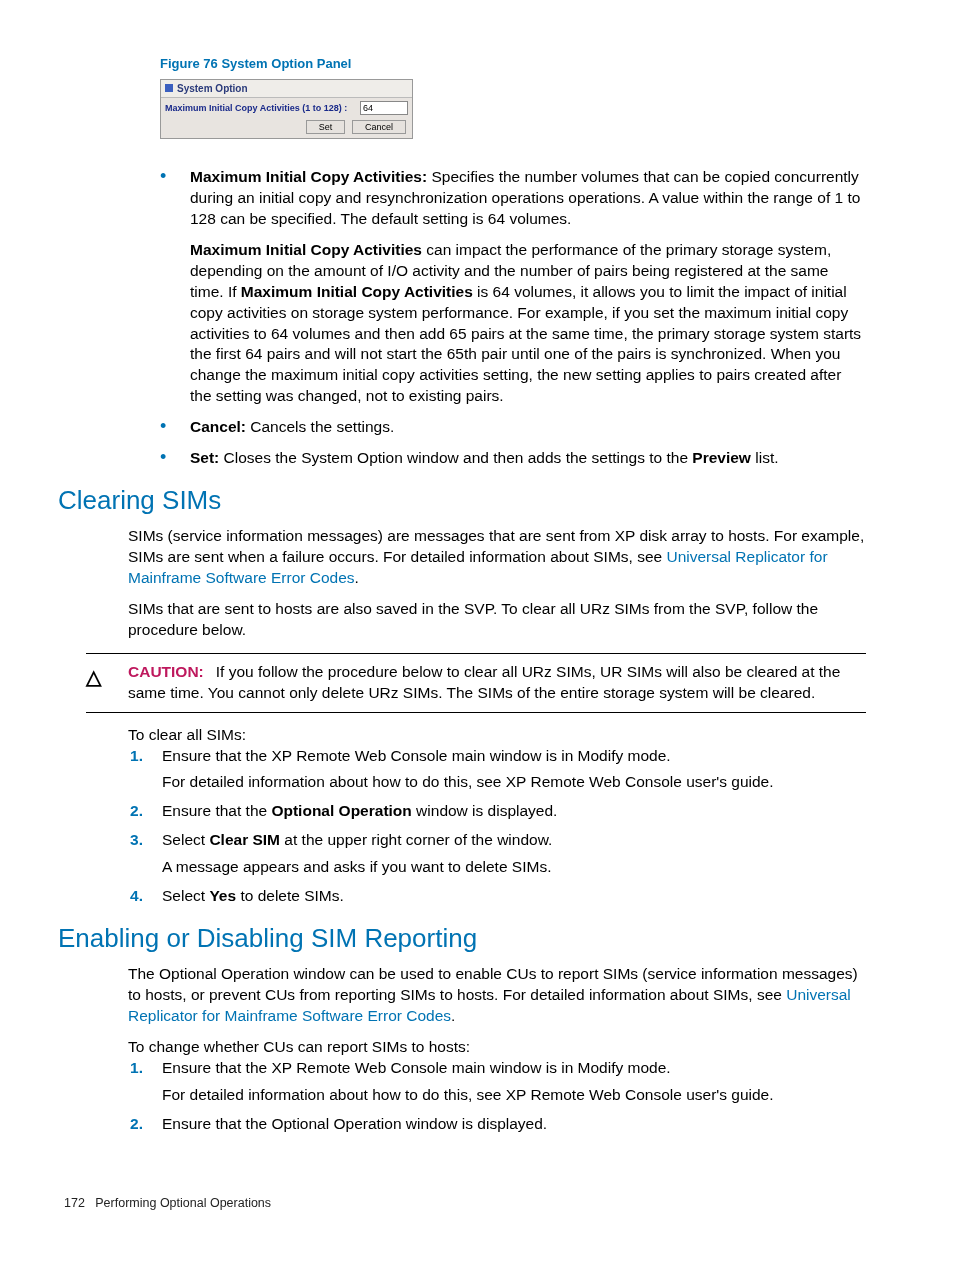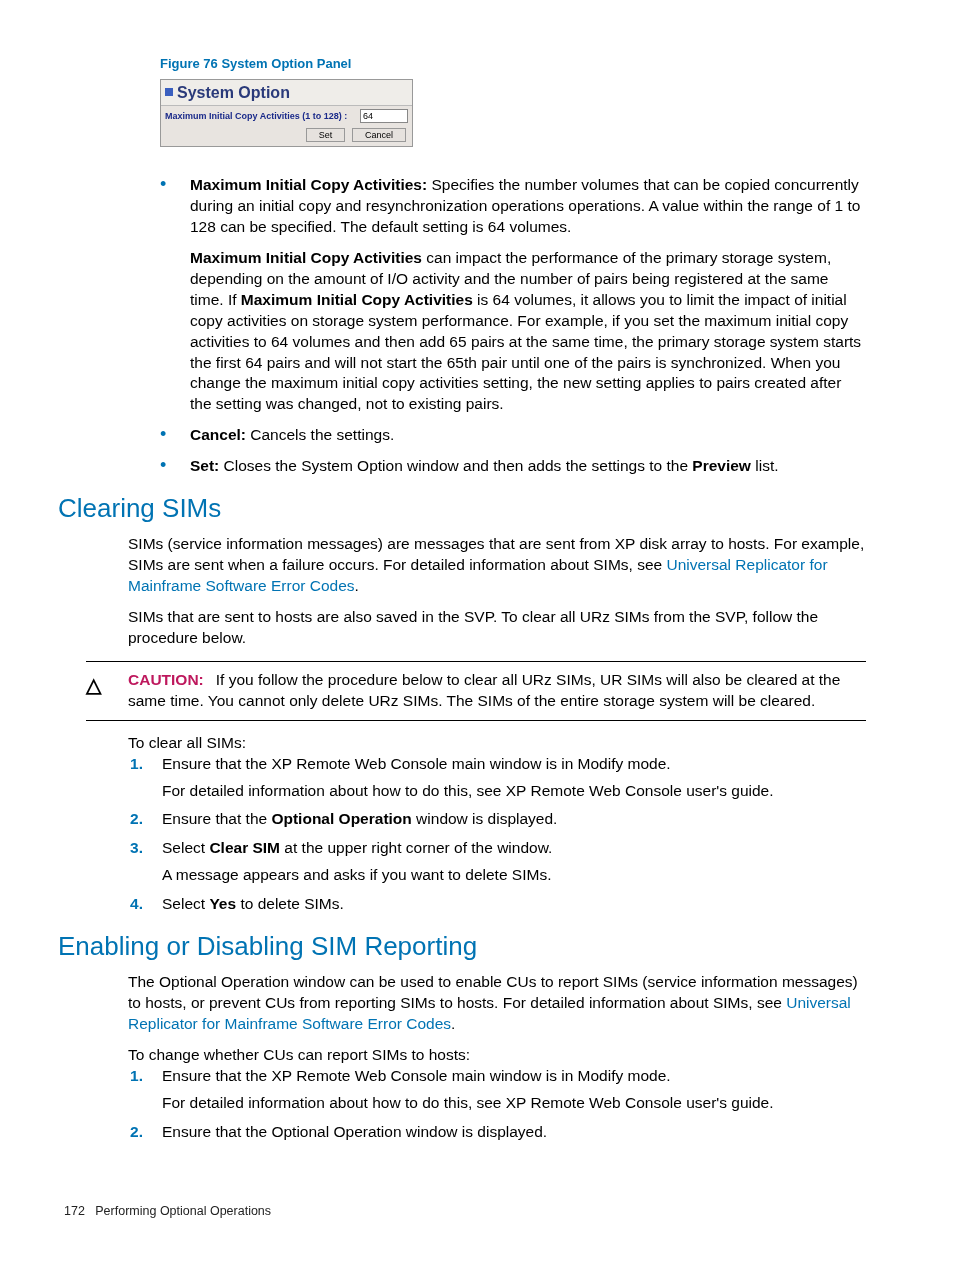--- a/index.html
+++ b/index.html
@@ -35,21 +35,21 @@
       background: #efede9;
       border-bottom: 1px solid #bbb;
       padding: 2px 4px;
     }
     .screenshot-title-row .sqicon {
       width: 8px; height: 8px; background: #3a5fbf; margin-right: 4px;
     }
     .screenshot-title {
       color: #2a3a7a;
       font-weight: bold;
-      font-size: 16px;
+      font-size: 10px;
     }
     .opt-row {
       display: flex;
       align-items: center;
       padding: 3px 4px;
       gap: 12px;
     }
     .opt-label {
       color: #1a2a8a;
       font-weight: bold;

